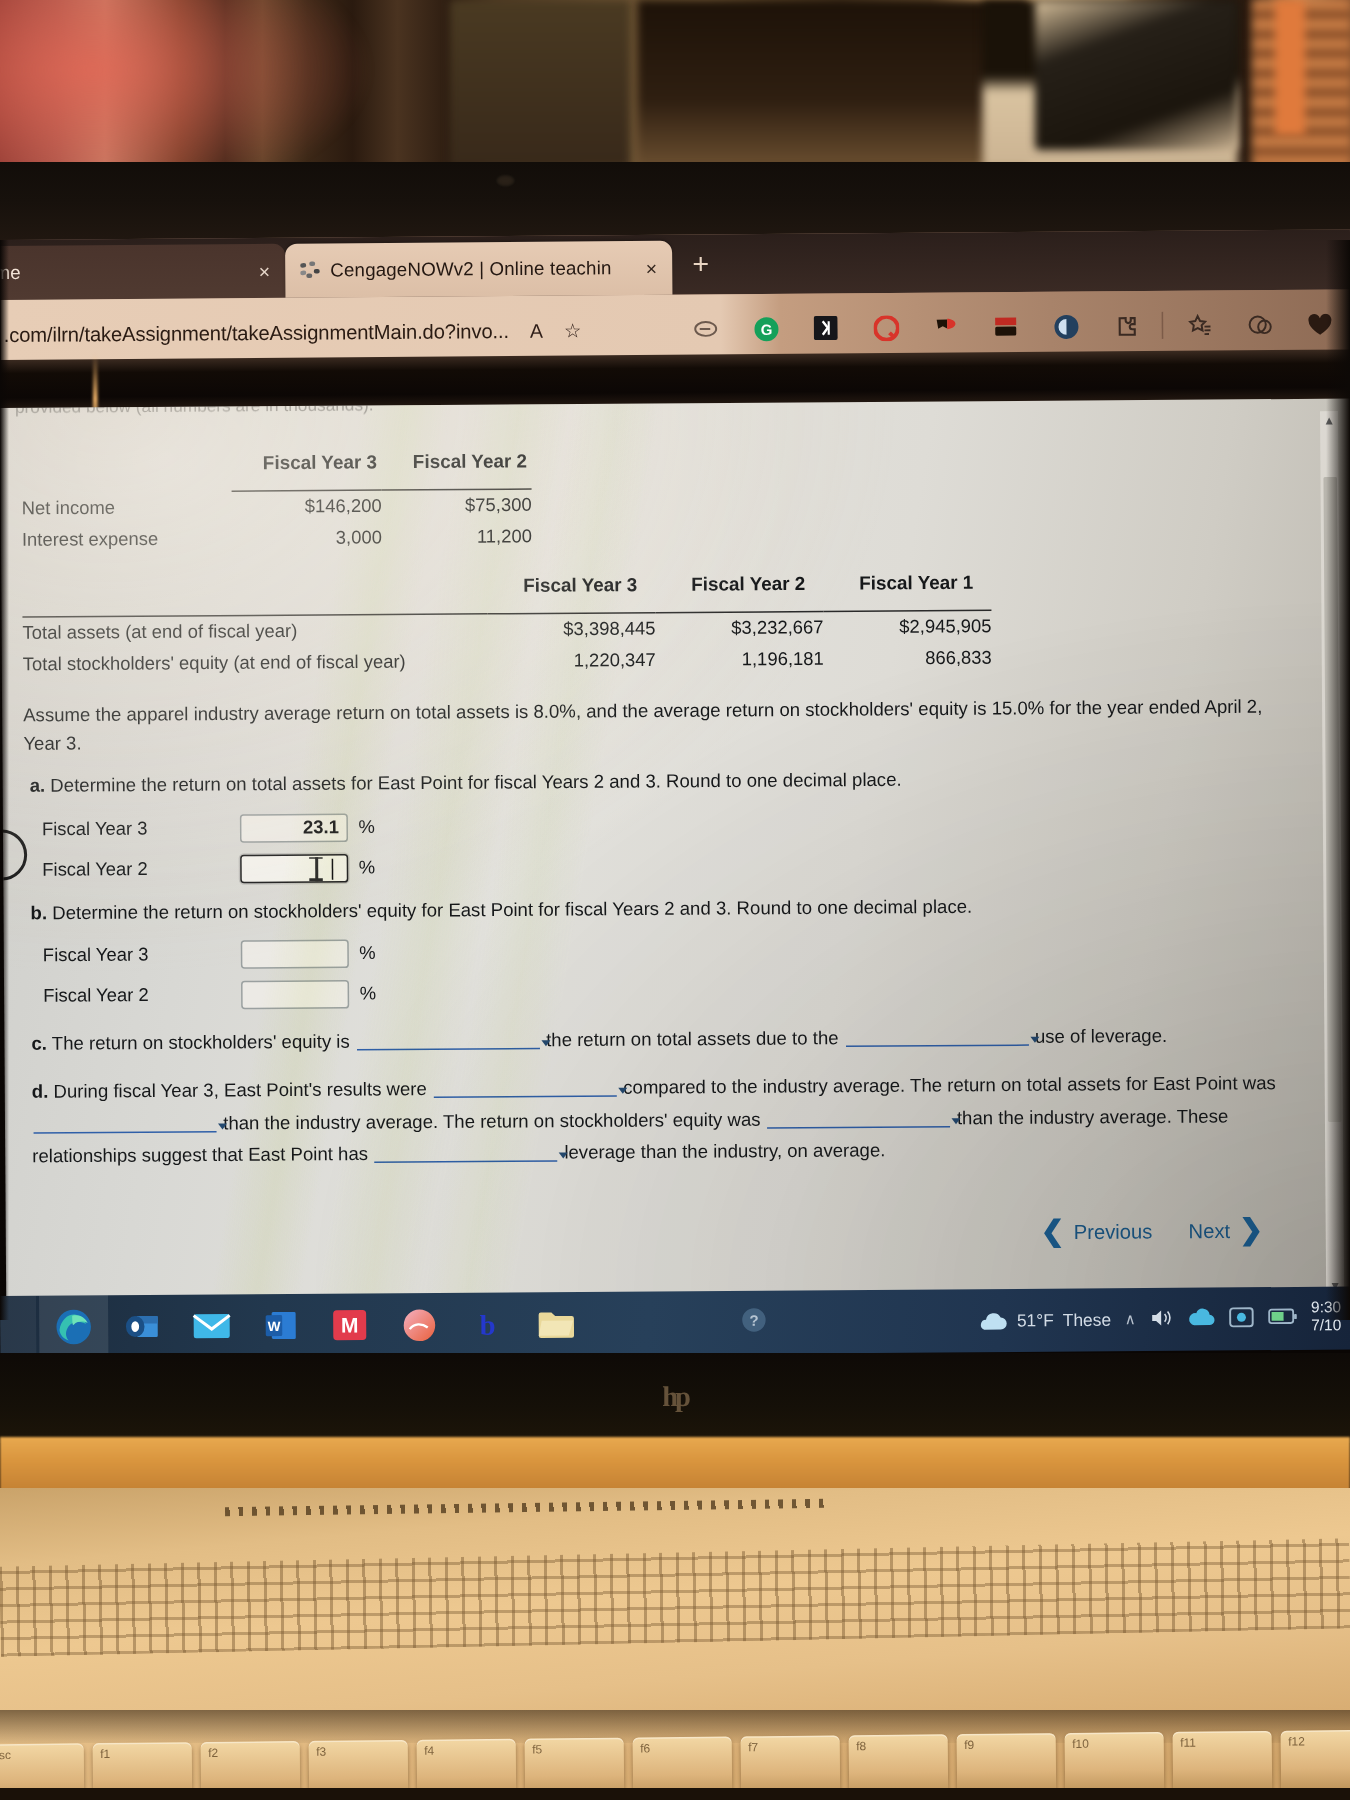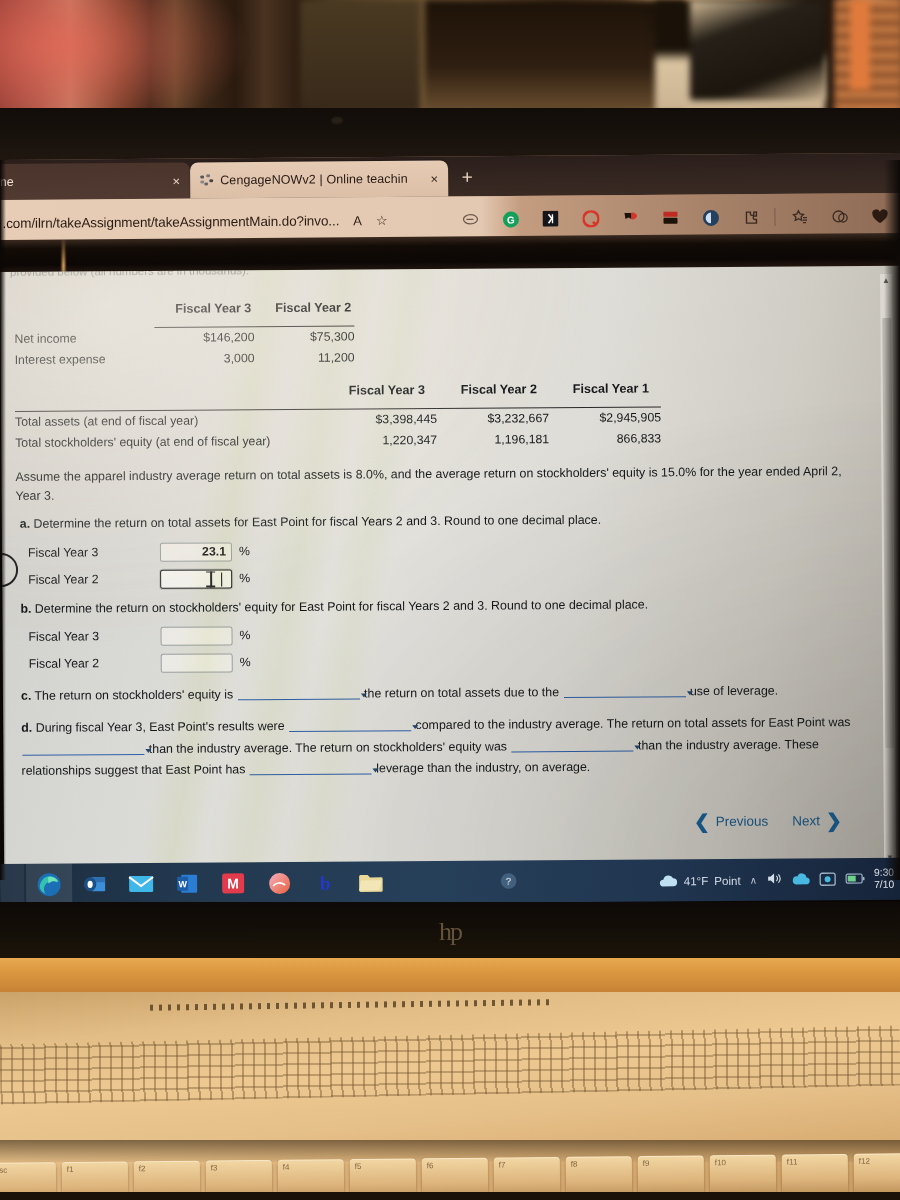--- a/index.html
+++ b/index.html
@@ -267,22 +267,22 @@
   }
 
   
   .bezel-bottom {
     position: absolute; left: 0; top: 902px; width: 900px; height: 60px;
     background: linear-gradient(180deg,#0e0a07 0%,#151008 60%,#1d1509 100%);
     display: flex; align-items: center; justify-content: center;
   }
   .hp {
     font-family: "Liberation Serif", serif;
-    color: #6e5a40; font-size: 26px; letter-spacing: -2px;
-    text-transform: lowercase; font-weight: 400;
+    color: #6e5a40; font-size: 19px; letter-spacing: -2px;
+    text-transform: lowercase; font-weight: 700;
     border: 0; opacity: .9;
   }
   .hinge {
     position: absolute; left: 0; top: 958px; width: 900px; height: 40px;
     background: linear-gradient(180deg,#e8a94f 0%, #d9953e 40%, #c07d31 100%);
     filter: blur(.6px);
   }
   .deck {
     position: absolute; left: 0; top: 992px; width: 900px; height: 208px;
     background: linear-gradient(175deg,#caa36a 0%, #e2bd85 18%, #edc890 38%, #e6c089 58%, #d9ae74 78%, #c99c60 100%);
@@ -675,22 +675,22 @@
       <span style="margin-right:130px;opacity:.8">
         <svg width="17" height="17" viewBox="0 0 17 17">
             <circle cx="8.5" cy="8.5" r="7.8" fill="#4a6a88"></circle>
             <text x="8.5" y="12.4" font-size="10" font-family="Liberation Sans" fill="#dbe7f1" text-anchor="middle" font-weight="bold">?</text>
           </svg>
       </span>
       <span class="wx">
         <svg width="22" height="15" viewBox="0 0 22 15">
             <path d="M6 13h11a4 4 0 000-8 5.2 5.2 0 00-9.8 1.4A3.4 3.4 0 006 13z" fill="#bfe0f2"></path>
           </svg>
-        <span>41°F</span>
-        <span>Point</span>
+        <span>51°F</span>
+        <span>These</span>
       </span>
       <span style="font-size:10px;opacity:.85">∧</span>
       <span>
         <svg width="16" height="14" viewBox="0 0 16 14">
             <path d="M2 5h2.6L8 2v10L4.6 9H2z" fill="#d3dce6"></path>
             <path d="M10.3 4.4a4 4 0 010 5.2M12.3 2.8a6.6 6.6 0 010 8.4" stroke="#d3dce6" stroke-width="1.1" fill="none"></path>
           </svg>
       </span>
       <span>
         <svg width="19" height="13" viewBox="0 0 19 13">

